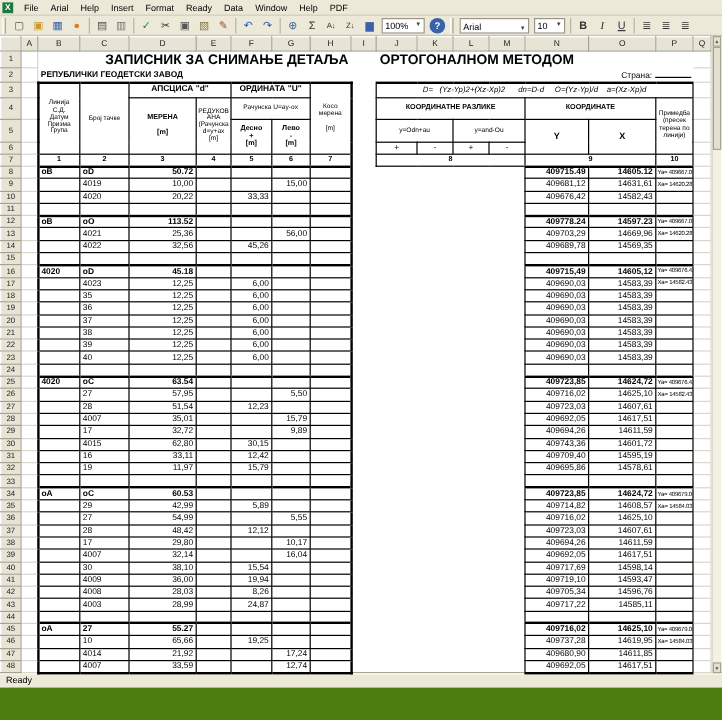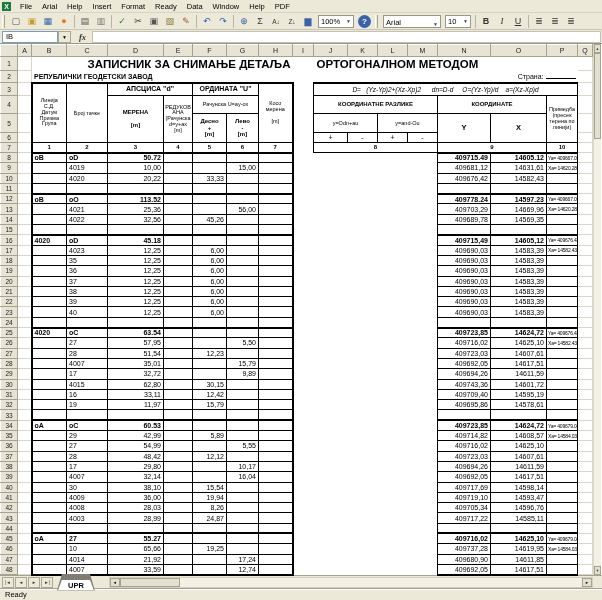--- a/index.html
+++ b/index.html
@@ -143,26 +143,20 @@
     <span class="tsep"></span>
     <span class="tbtn fmt-b">B</span>
     <span class="tbtn fmt-i">I</span>
     <span class="tbtn fmt-u">U</span>
     <span class="tsep"></span>
     <span class="tbtn">≣</span>
     <span class="tbtn">≣</span>
     <span class="tbtn">≣</span>
   </div>
 
-  <div class="fbar">
-    <div class="namebox">IB</div>
-    <div class="namedd">▼</div>
-    <span class="fx">fx</span>
-    <div class="ffield"></div>
-  </div>
 
   <div class="sheet-area">
     <table class="sheet" id="sheet-table">
       <colgroup>
         <col style="width:17px">
           <col style="width:14px">
           <col style="width:35px">
           <col style="width:41px">
         <col style="width:56px">
           <col style="width:29px">
@@ -1011,33 +1005,18 @@
         </tbody>
     </table>
     <div class="vscroll">
       <div class="sbtn">▲</div>
       <div class="vthumb"></div>
       <div class="vtrack"></div>
       <div class="sbtn">▼</div>
     </div>
   </div>
 
-  <div class="tabbar">
-    <span class="navbtn">|◄</span>
-    <span class="navbtn">◄</span>
-    <span class="navbtn">►</span>
-    <span class="navbtn">►|</span>
-    <span class="tabwrap">
-      <span class="tab-border"><span class="tab-inner">UPR</span></span>
-    </span>
-    <span class="hscroll">
-      <span class="hbtn">◄</span>
-      <span class="hthumb"></span>
-      <span style="flex:1"></span>
-      <span class="hbtn">►</span>
-    </span>
-  </div>
 
   <div class="statusbar">
     <span>Ready</span>
   </div>
 
 </div>
 
 </body></html>

